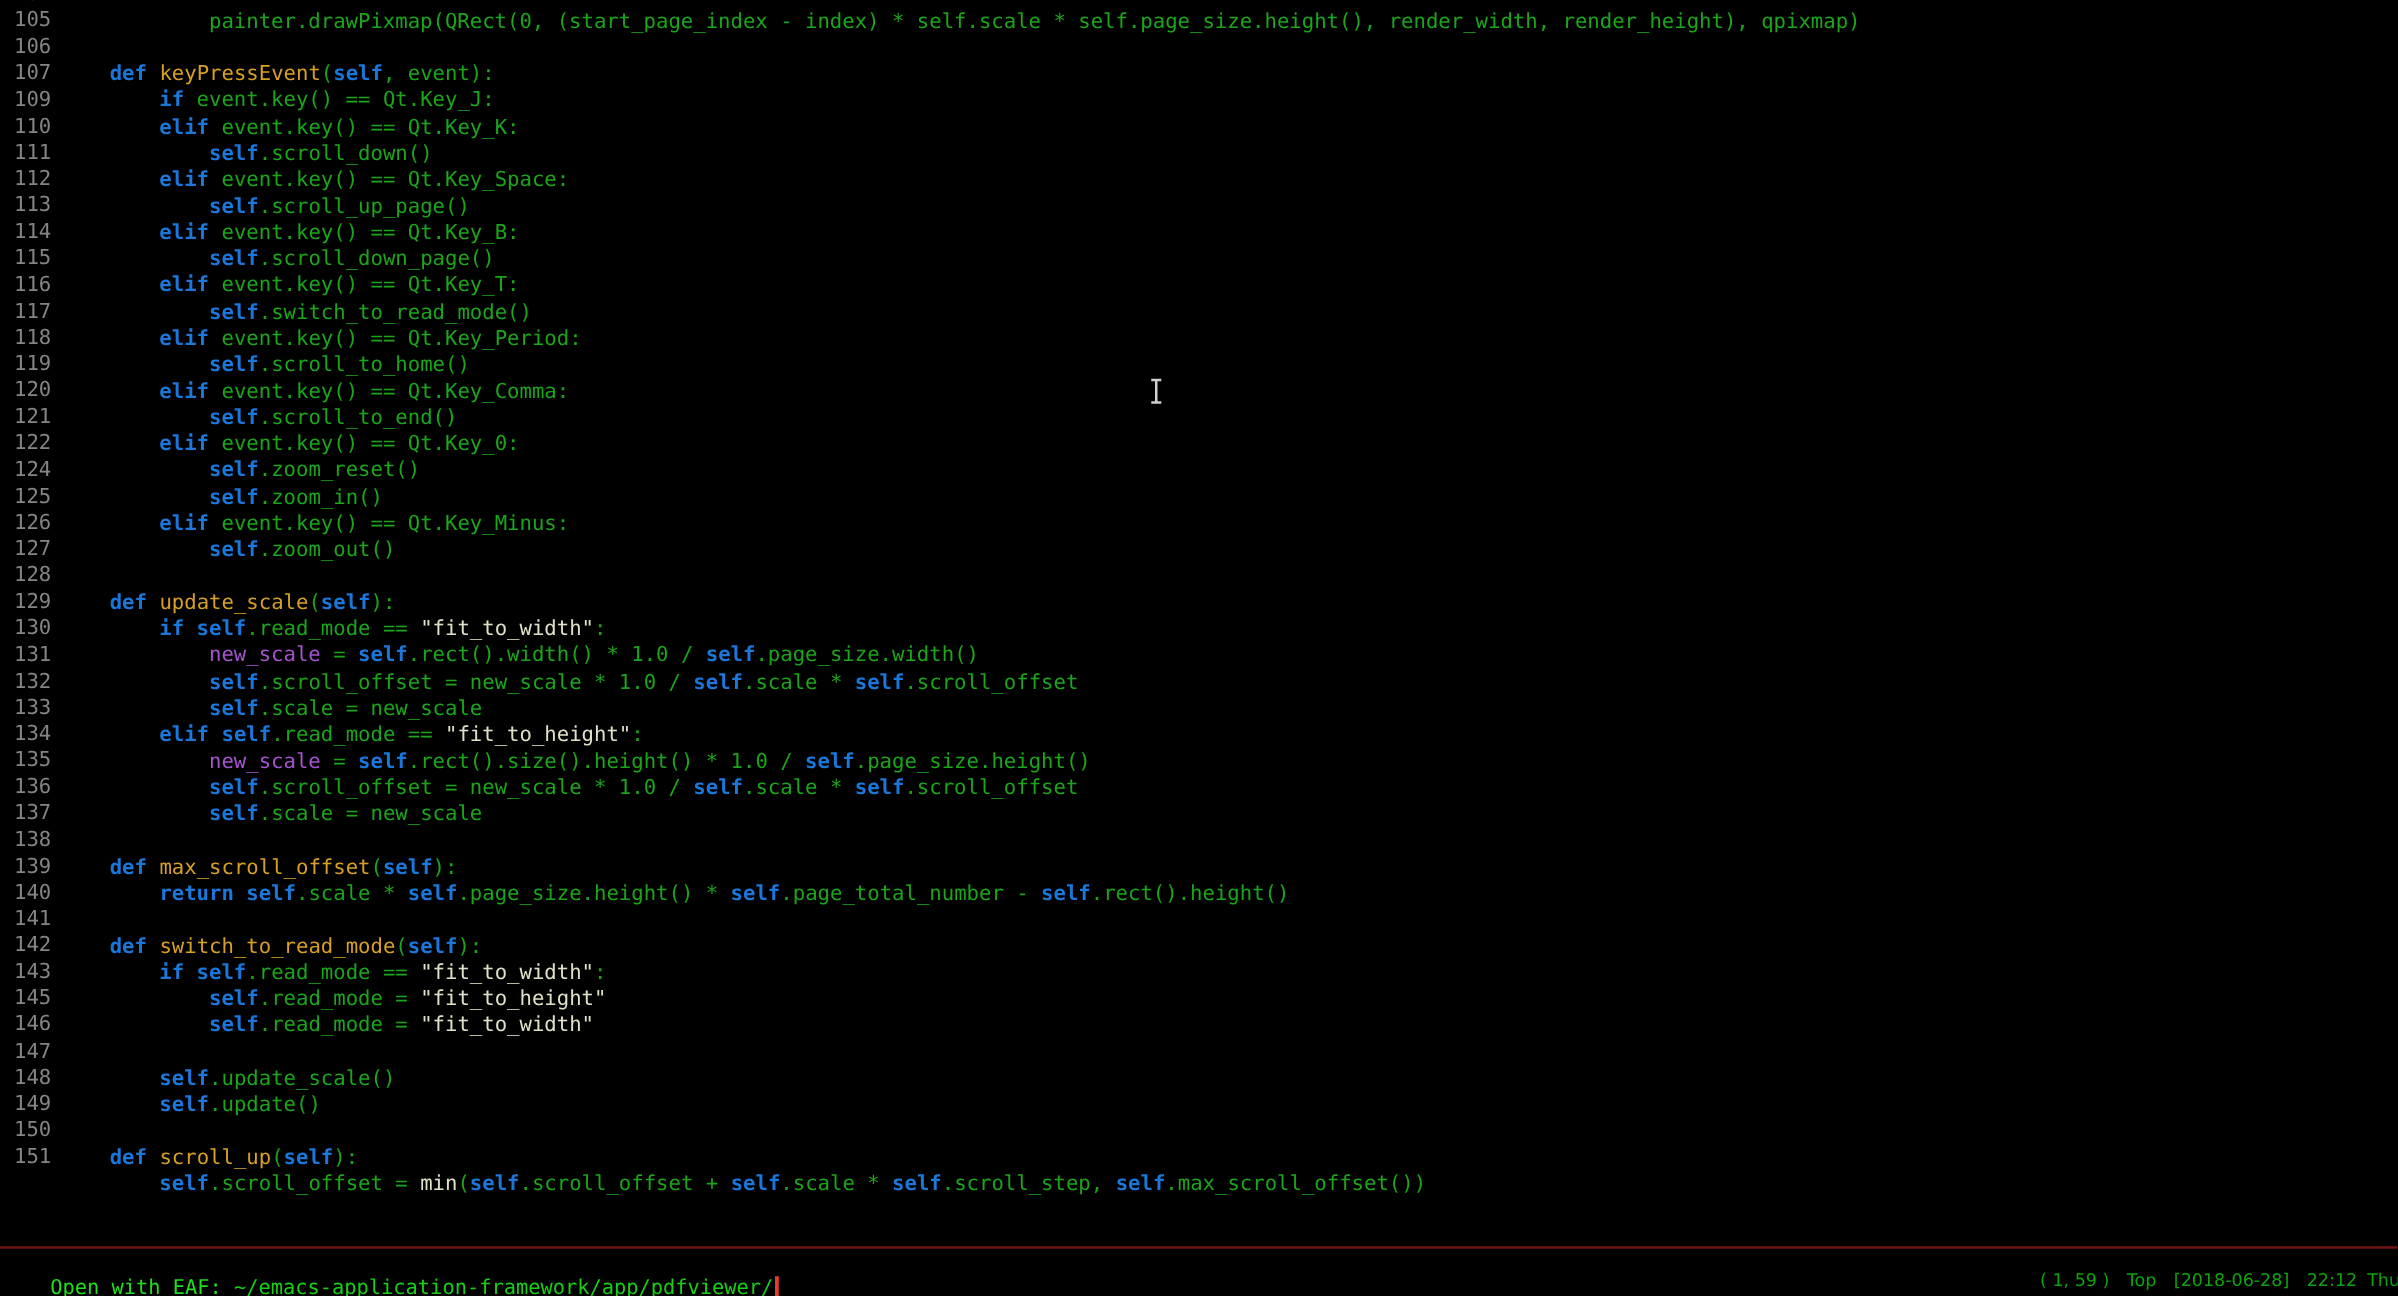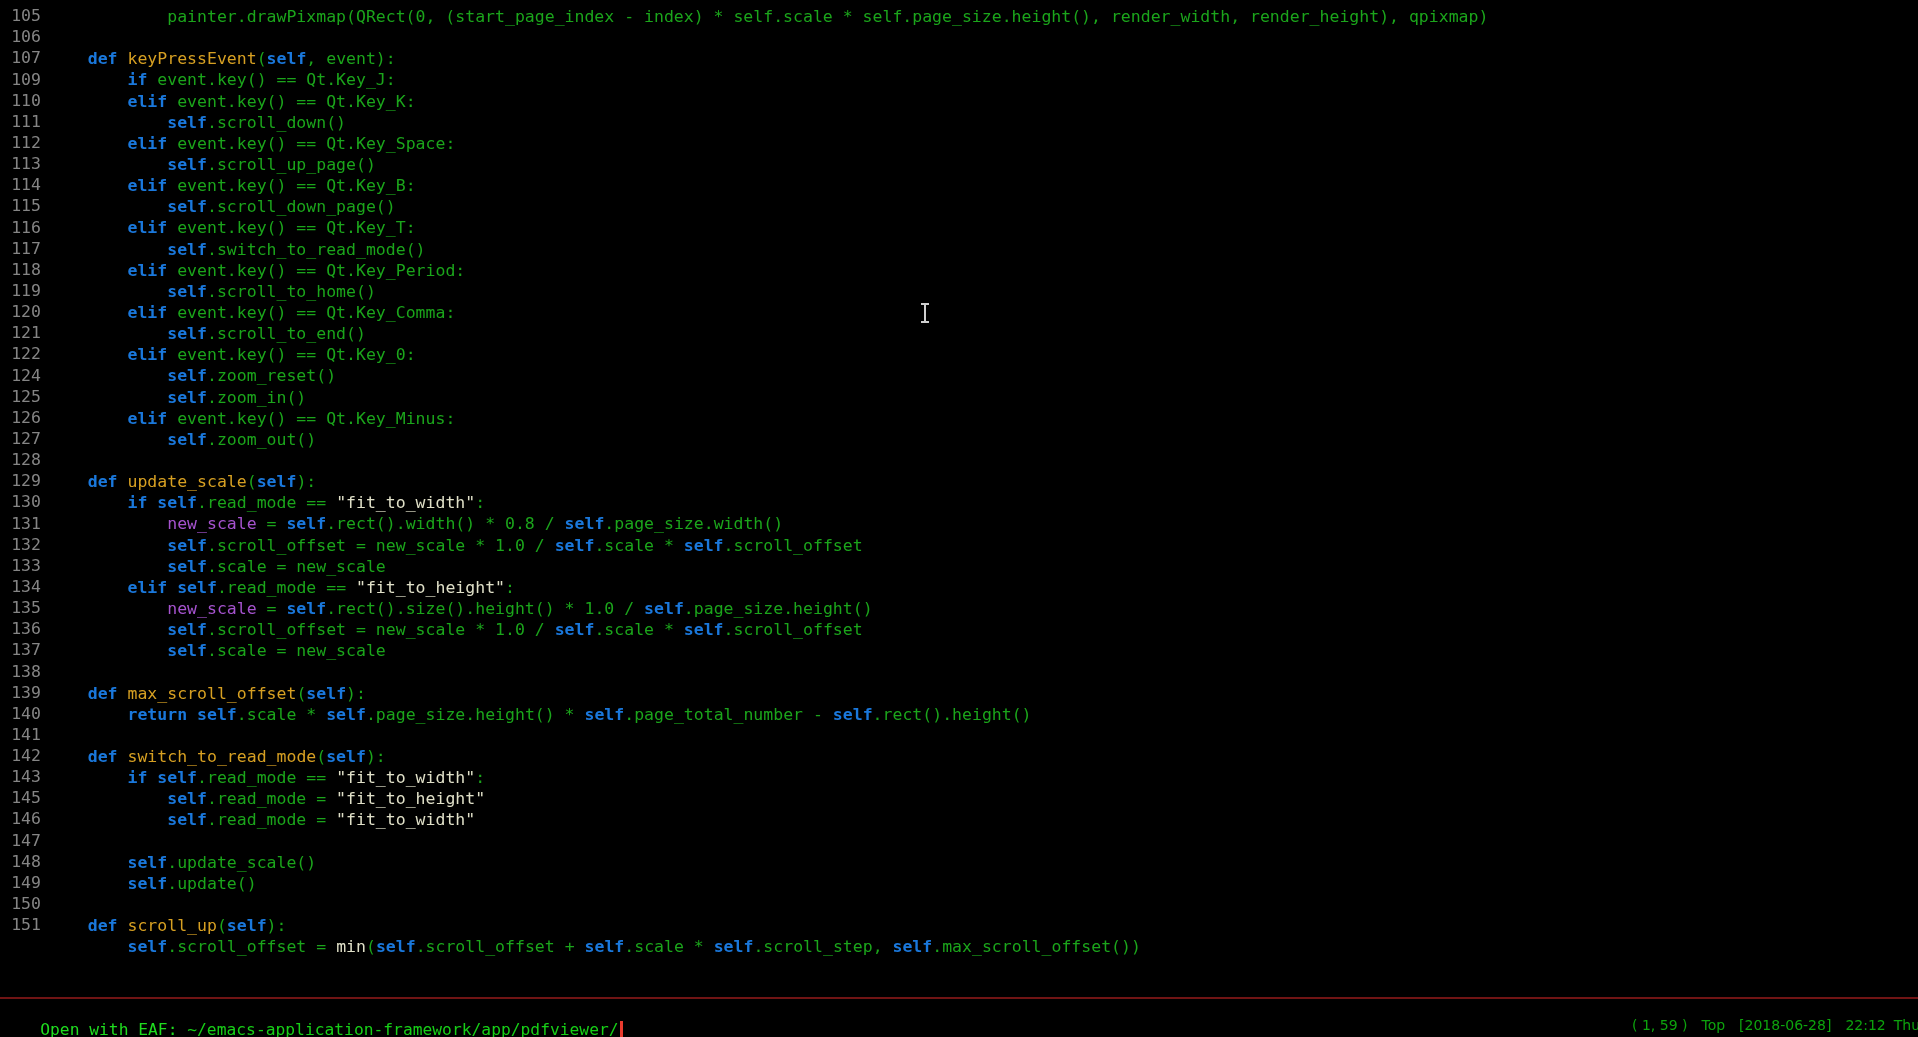--- a/index.html
+++ b/index.html
@@ -84,21 +84,21 @@
       <div class="row"><span class="ln">119</span><span class="code"><span class="tk-d">        </span><span class="tk-k">elif</span><span class="tk-d"> event.key() == Qt.Key_Comma:</span></span></div>
       <div class="row"><span class="ln">120</span><span class="code"><span class="tk-d">            </span><span class="tk-k">self</span><span class="tk-d">.scroll_to_end()</span></span></div>
       <div class="row"><span class="ln">121</span><span class="code"><span class="tk-d">        </span><span class="tk-k">elif</span><span class="tk-d"> event.key() == Qt.Key_0:</span></span></div>
       <div class="row"><span class="ln">122</span><span class="code"><span class="tk-d">            </span><span class="tk-k">self</span><span class="tk-d">.zoom_reset()</span></span></div>
       <div class="row"><span class="ln">124</span><span class="code"><span class="tk-d">            </span><span class="tk-k">self</span><span class="tk-d">.zoom_in()</span></span></div>
       <div class="row"><span class="ln">125</span><span class="code"><span class="tk-d">        </span><span class="tk-k">elif</span><span class="tk-d"> event.key() == Qt.Key_Minus:</span></span></div>
       <div class="row"><span class="ln">126</span><span class="code"><span class="tk-d">            </span><span class="tk-k">self</span><span class="tk-d">.zoom_out()</span></span></div>
       <div class="row"><span class="ln">127</span><span class="code"></span></div>
       <div class="row"><span class="ln">128</span><span class="code"><span class="tk-d">    </span><span class="tk-k">def</span><span class="tk-d"> </span><span class="tk-f">update_scale</span><span class="tk-d">(</span><span class="tk-k">self</span><span class="tk-d">):</span></span></div>
       <div class="row"><span class="ln">129</span><span class="code"><span class="tk-d">        </span><span class="tk-k">if</span><span class="tk-d"> </span><span class="tk-k">self</span><span class="tk-d">.read_mode == </span><span class="tk-s">"fit_to_width"</span><span class="tk-d">:</span></span></div>
-      <div class="row"><span class="ln">130</span><span class="code"><span class="tk-d">            </span><span class="tk-v">new_scale</span><span class="tk-d"> = </span><span class="tk-k">self</span><span class="tk-d">.rect().width() * 0.8 / </span><span class="tk-k">self</span><span class="tk-d">.page_size.width()</span></span></div>
+      <div class="row"><span class="ln">130</span><span class="code"><span class="tk-d">            </span><span class="tk-v">new_scale</span><span class="tk-d"> = </span><span class="tk-k">self</span><span class="tk-d">.rect().width() * 1.0 / </span><span class="tk-k">self</span><span class="tk-d">.page_size.width()</span></span></div>
       <div class="row"><span class="ln">131</span><span class="code"><span class="tk-d">            </span><span class="tk-k">self</span><span class="tk-d">.scroll_offset = new_scale * 1.0 / </span><span class="tk-k">self</span><span class="tk-d">.scale * </span><span class="tk-k">self</span><span class="tk-d">.scroll_offset</span></span></div>
       <div class="row"><span class="ln">132</span><span class="code"><span class="tk-d">            </span><span class="tk-k">self</span><span class="tk-d">.scale = new_scale</span></span></div>
       <div class="row"><span class="ln">133</span><span class="code"><span class="tk-d">        </span><span class="tk-k">elif</span><span class="tk-d"> </span><span class="tk-k">self</span><span class="tk-d">.read_mode == </span><span class="tk-s">"fit_to_height"</span><span class="tk-d">:</span></span></div>
       <div class="row"><span class="ln">134</span><span class="code"><span class="tk-d">            </span><span class="tk-v">new_scale</span><span class="tk-d"> = </span><span class="tk-k">self</span><span class="tk-d">.rect().size().height() * 1.0 / </span><span class="tk-k">self</span><span class="tk-d">.page_size.height()</span></span></div>
       <div class="row"><span class="ln">135</span><span class="code"><span class="tk-d">            </span><span class="tk-k">self</span><span class="tk-d">.scroll_offset = new_scale * 1.0 / </span><span class="tk-k">self</span><span class="tk-d">.scale * </span><span class="tk-k">self</span><span class="tk-d">.scroll_offset</span></span></div>
       <div class="row"><span class="ln">136</span><span class="code"><span class="tk-d">            </span><span class="tk-k">self</span><span class="tk-d">.scale = new_scale</span></span></div>
       <div class="row"><span class="ln">137</span><span class="code"></span></div>
       <div class="row"><span class="ln">138</span><span class="code"><span class="tk-d">    </span><span class="tk-k">def</span><span class="tk-d"> </span><span class="tk-f">max_scroll_offset</span><span class="tk-d">(</span><span class="tk-k">self</span><span class="tk-d">):</span></span></div>
       <div class="row"><span class="ln">139</span><span class="code"><span class="tk-d">        </span><span class="tk-k">return</span><span class="tk-d"> </span><span class="tk-k">self</span><span class="tk-d">.scale * </span><span class="tk-k">self</span><span class="tk-d">.page_size.height() * </span><span class="tk-k">self</span><span class="tk-d">.page_total_number - </span><span class="tk-k">self</span><span class="tk-d">.rect().height()</span></span></div>
       <div class="row"><span class="ln">140</span><span class="code"></span></div>

